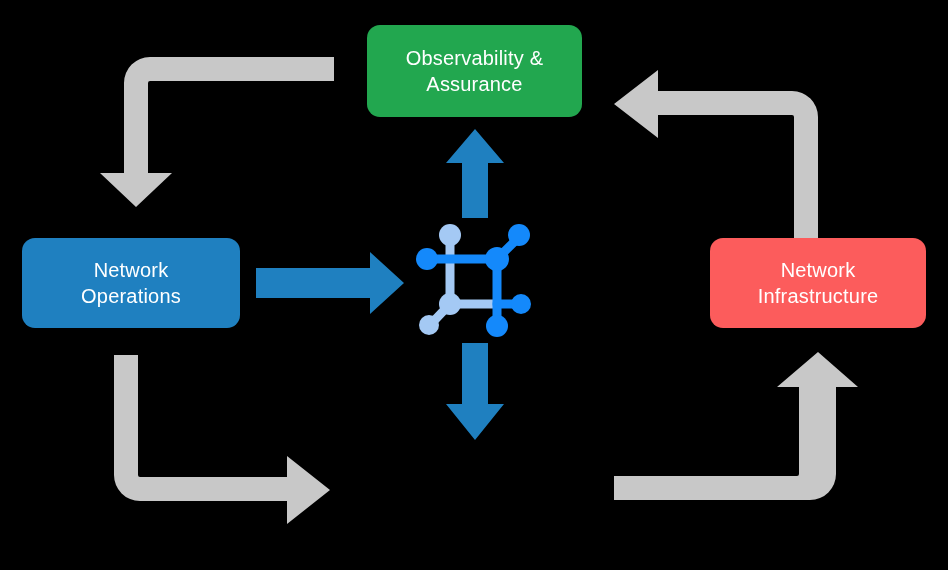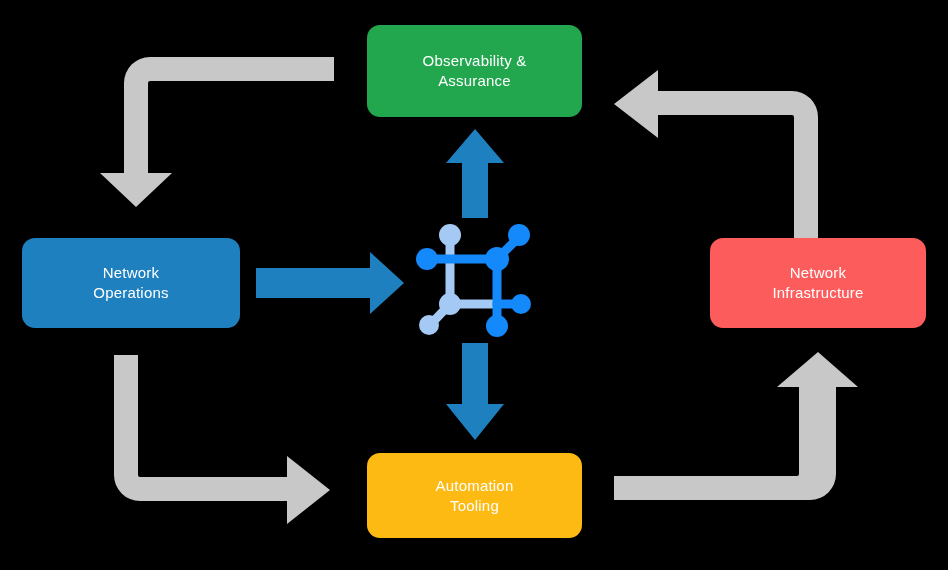--- a/index.html
+++ b/index.html
@@ -18,21 +18,21 @@
     overflow: hidden;
   }
   .node-box {
     position: absolute;
     border-radius: 13px;
     display: flex;
     align-items: center;
     justify-content: center;
     text-align: center;
     color: #ffffff;
-    font-size: 15px;
+    font-size: 20px;
     line-height: 1.32;
     font-weight: 400;
     letter-spacing: 0.2px;
     box-sizing: border-box;
     padding: 4px 10px;
     white-space: pre-line;
   }
   #box-observability {
     left: 367px;  top: 25px;   width: 215px; height: 92px;
     background: #22A74F;
@@ -128,18 +128,14 @@
   <div class="node-box" id="box-network-operations" style="background: rgb(31, 128, 192);">
     <span>Network
 Operations</span>
   </div>
 
   <div class="node-box" id="box-network-infrastructure" style="background: rgb(252, 92, 92);">
     <span>Network
 Infrastructure</span>
   </div>
 
-  <div class="node-box" id="box-automation-tooling" style="background: rgb(253, 186, 18);">
-    <span>Automation
-Tooling</span>
-  </div>
 
 </div>
 
 </body></html>

